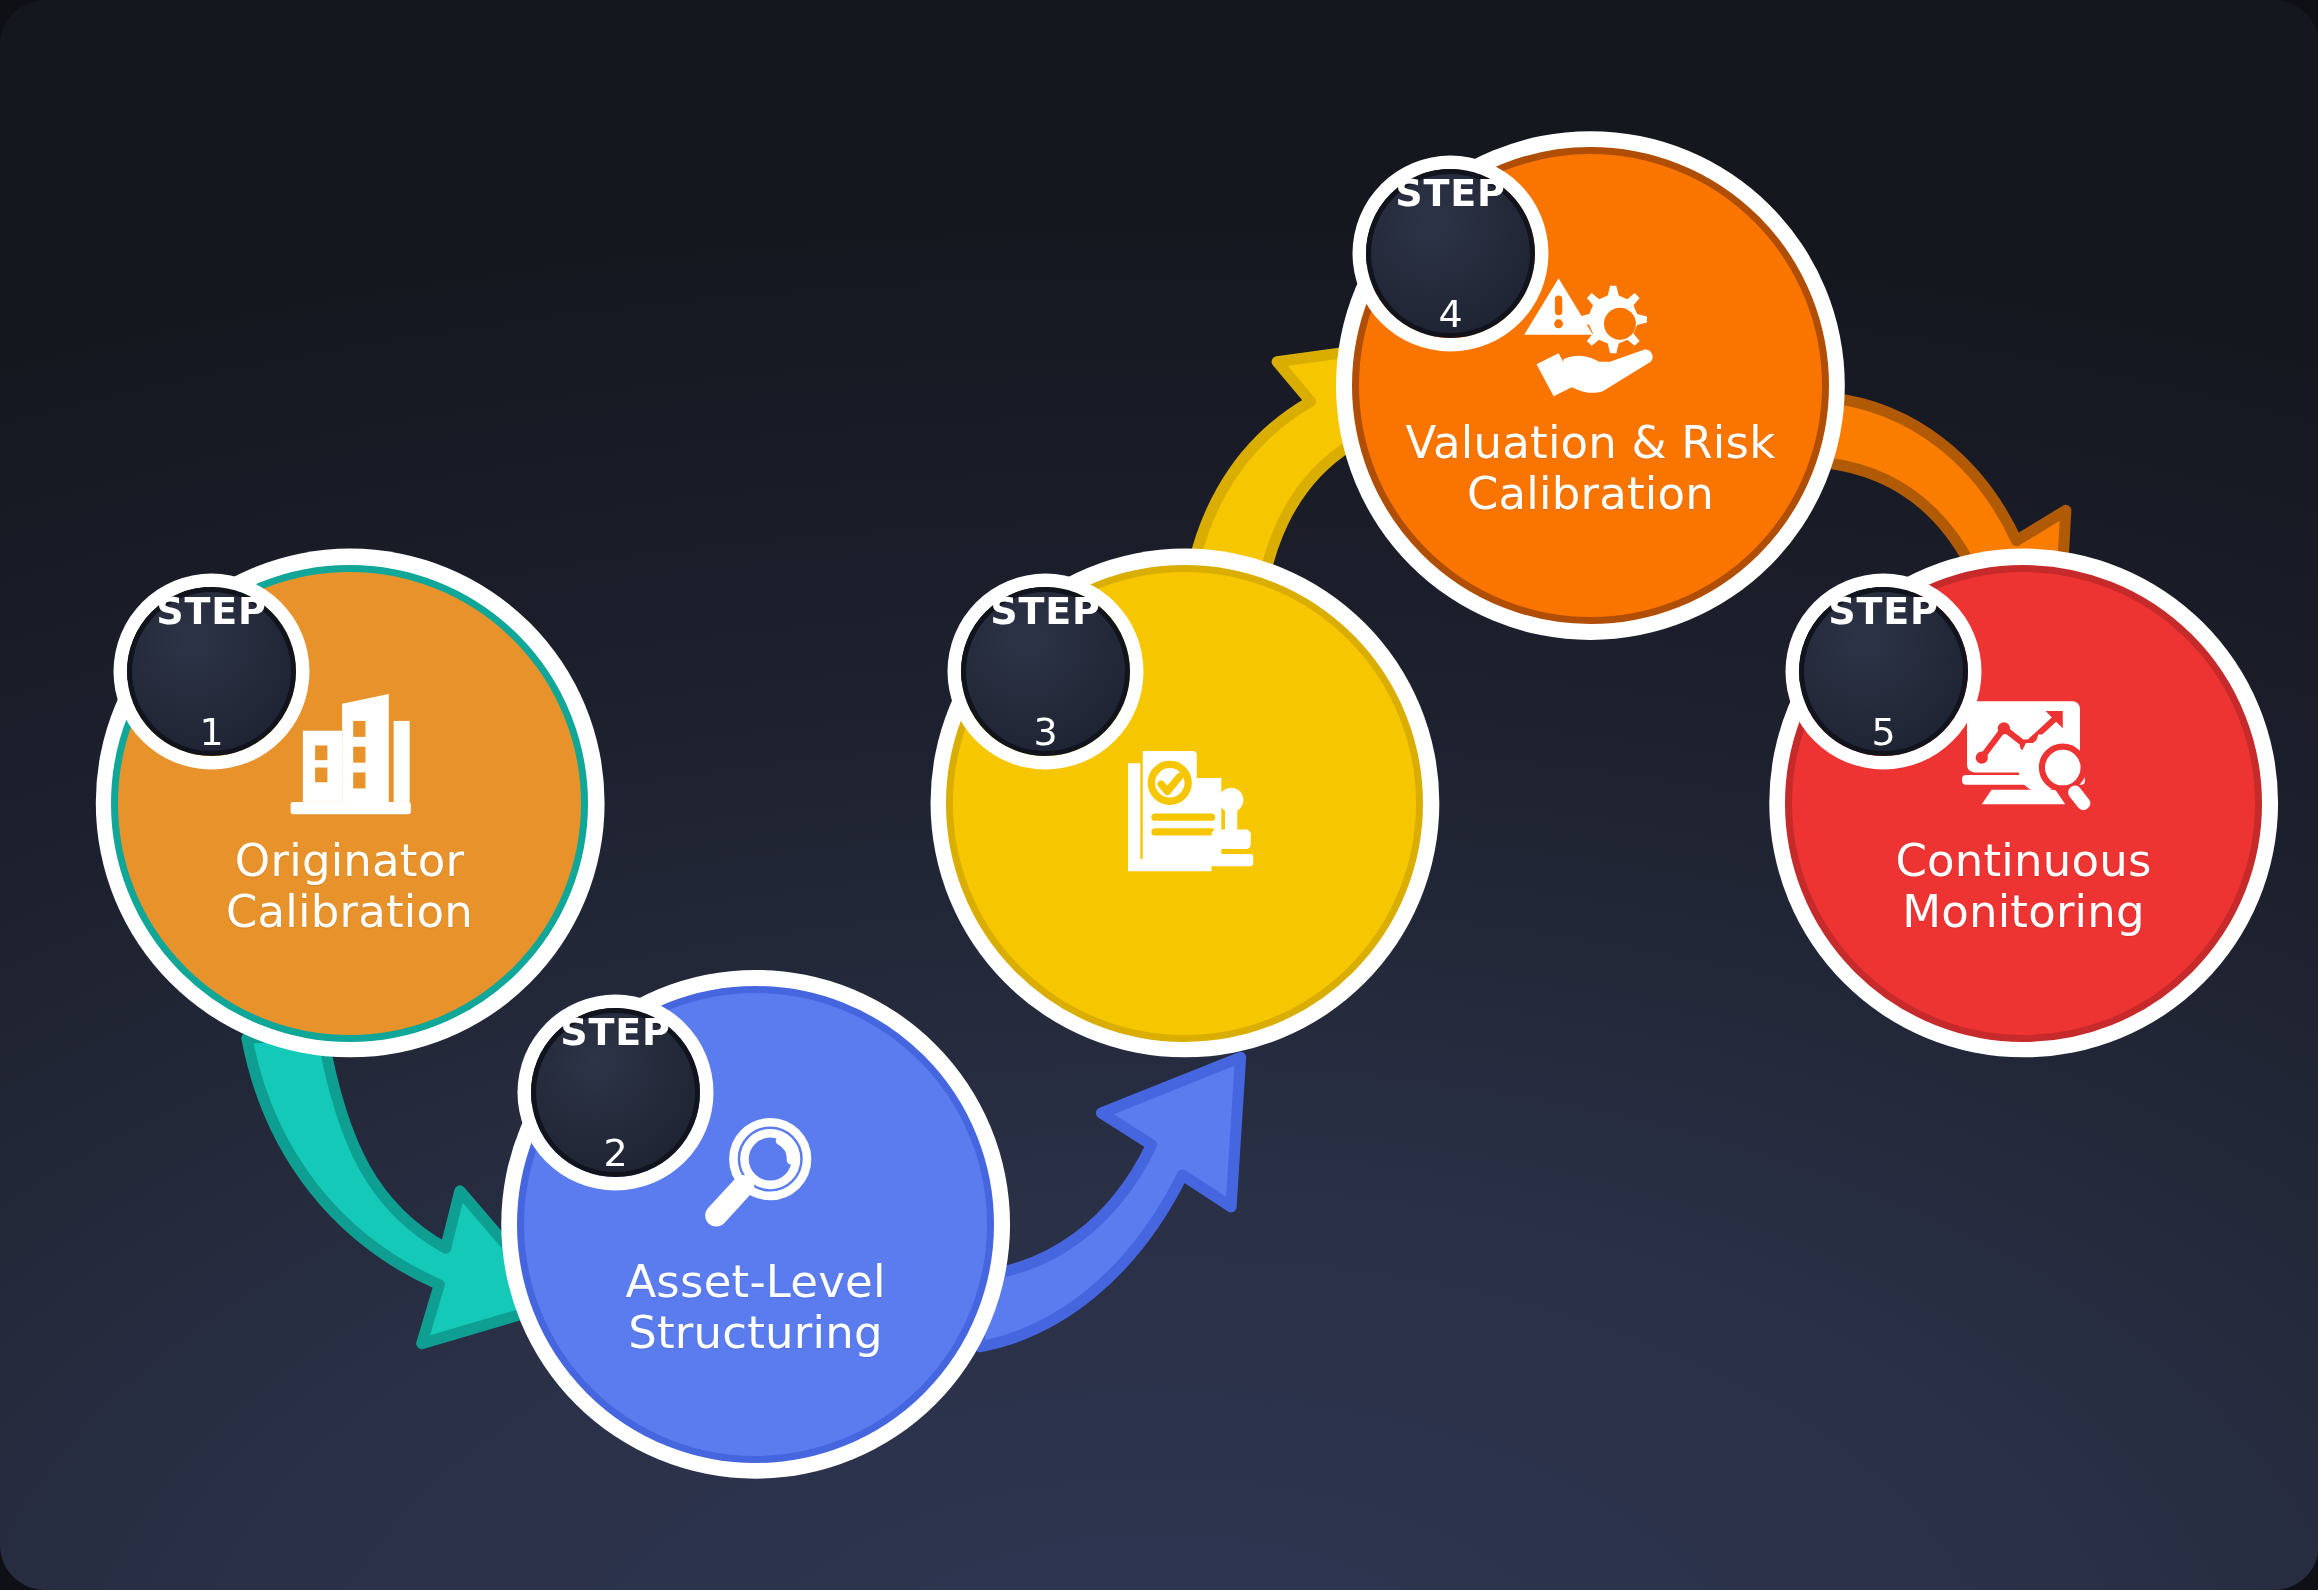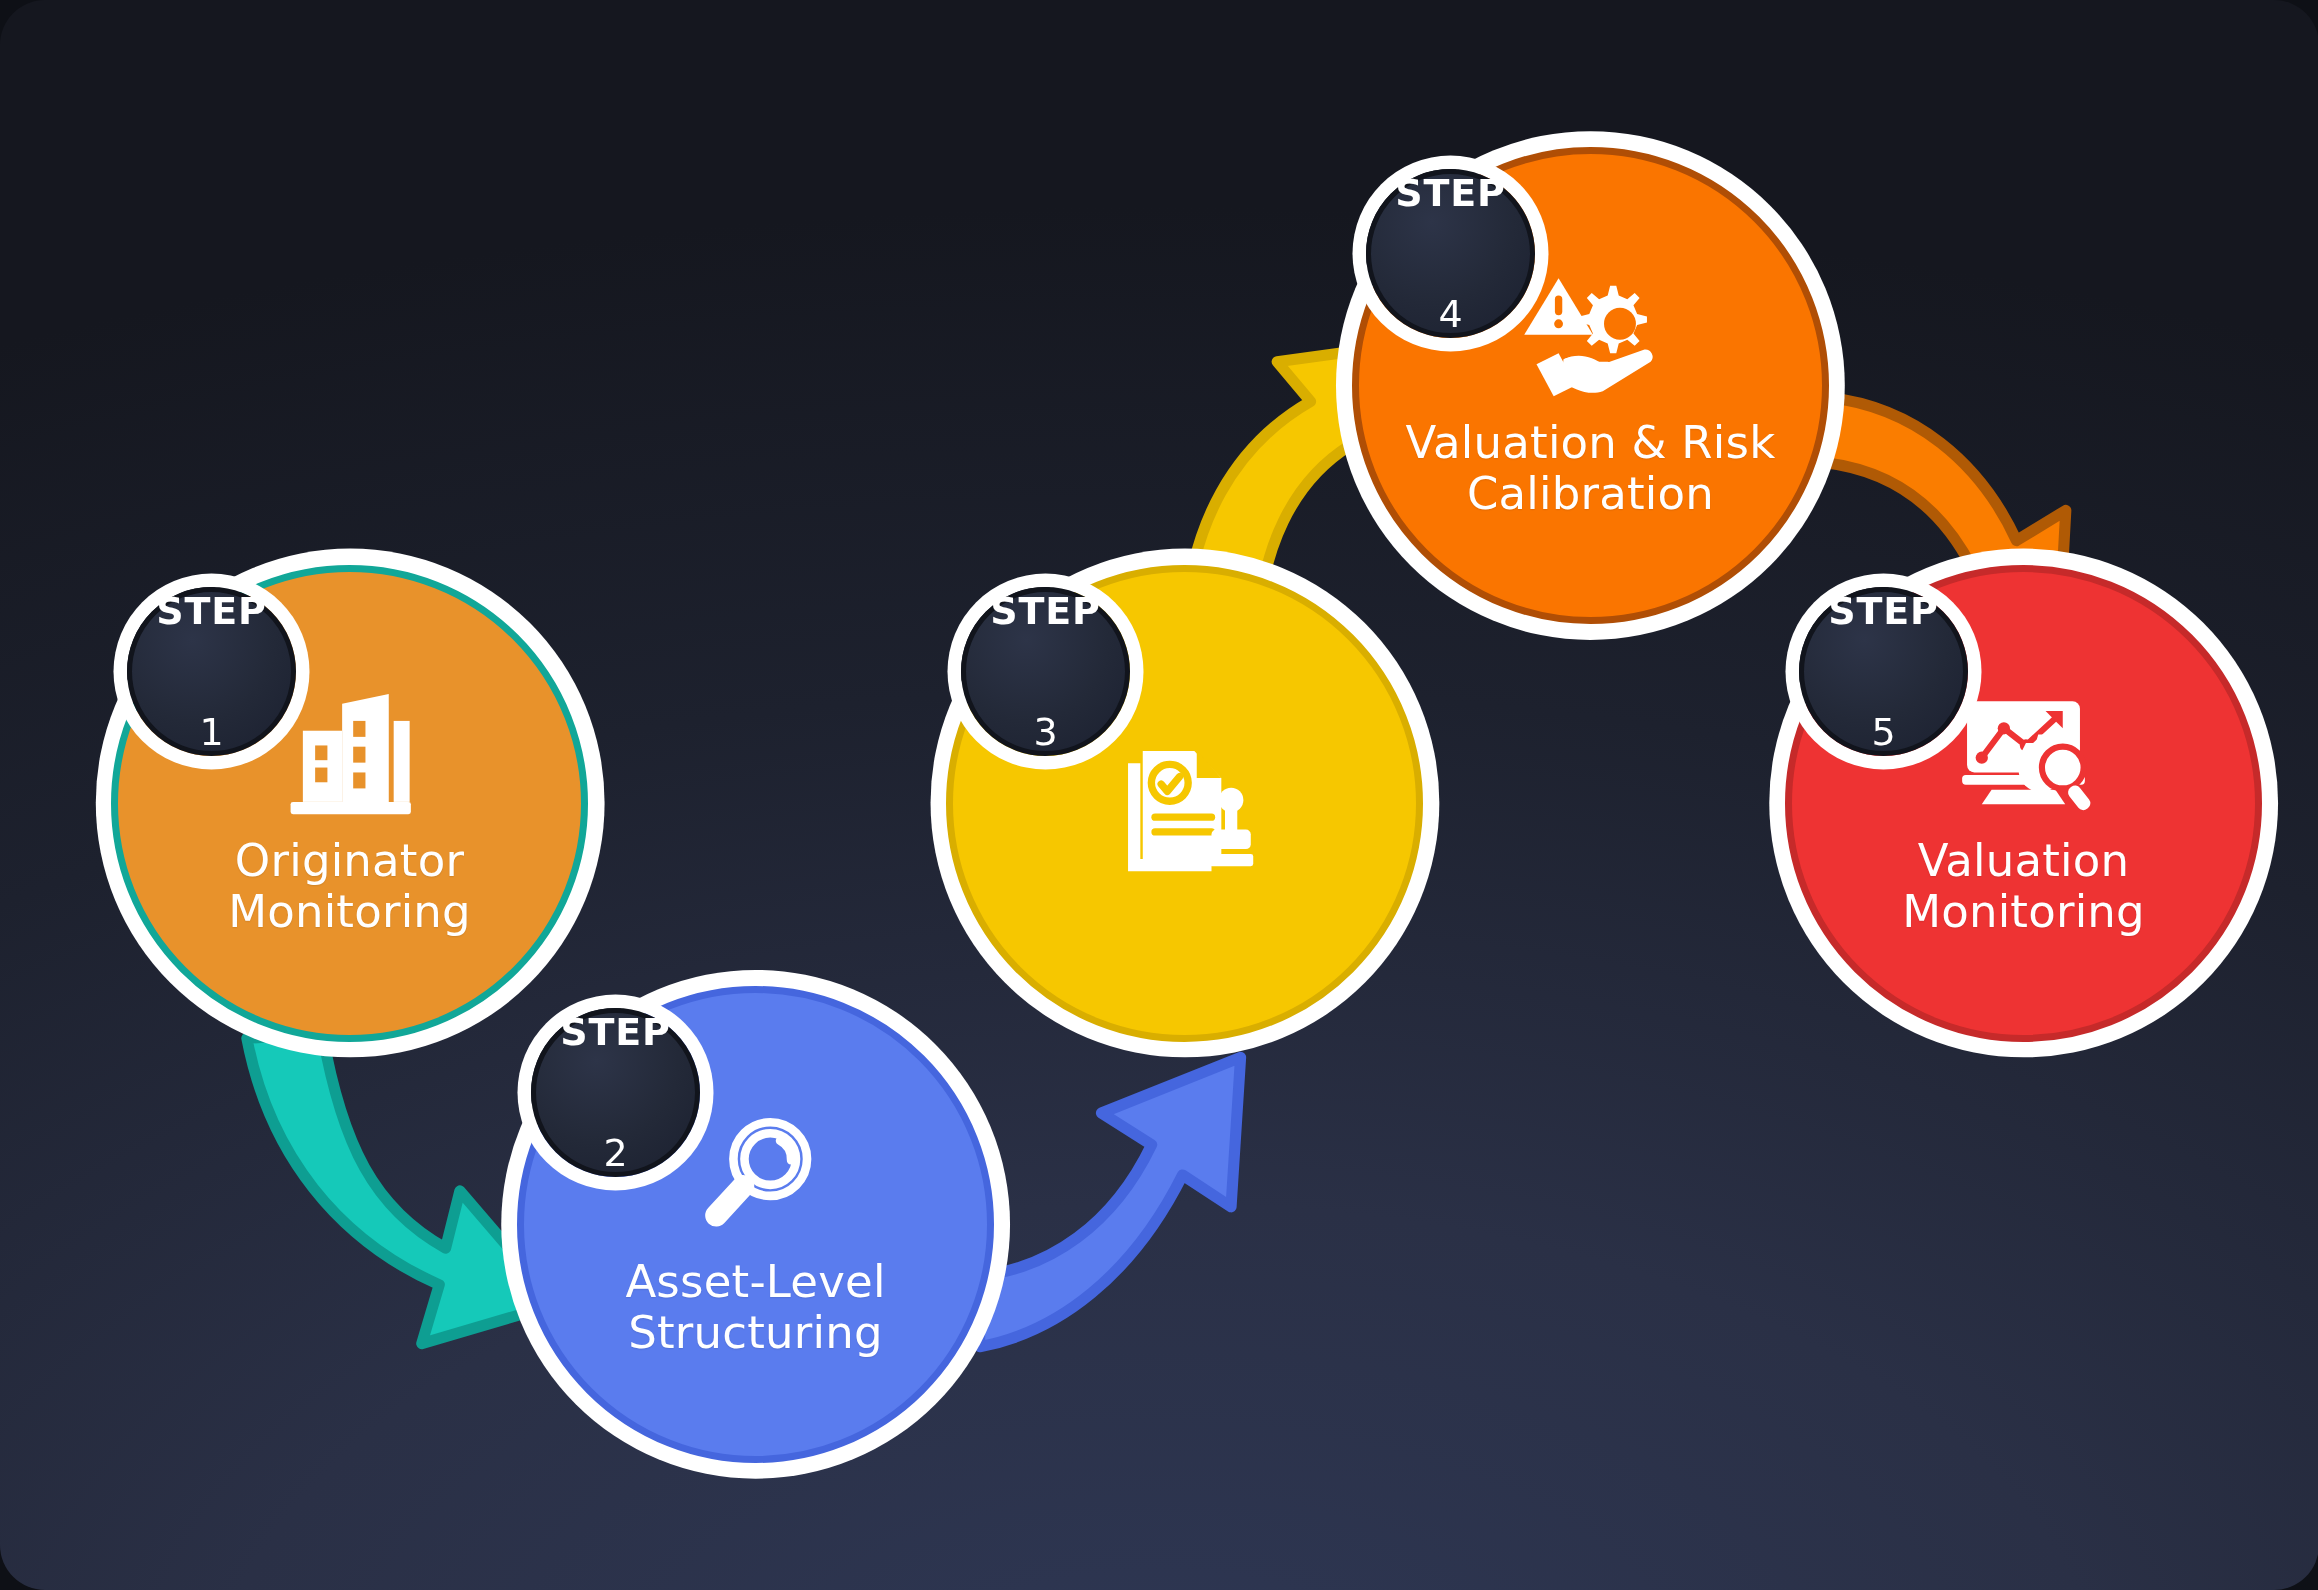--- a/index.html
+++ b/index.html
@@ -180,21 +180,21 @@
           </g>
           <g fill="#E8922B">
             <rect x="32" y="46" width="10" height="12"></rect>
             <rect x="32" y="64" width="10" height="12"></rect>
             <rect x="63" y="26" width="10" height="13"></rect>
             <rect x="63" y="47" width="10" height="13"></rect>
             <rect x="63" y="68" width="10" height="13"></rect>
           </g>
         </svg>
         <div class="caption">Originator
-Monitoring</div>
+Calibration</div>
       </div>
     </div>
     <div class="badge" style="left:127px; top:587px;">
       <div class="word">STEP</div>
       <div class="num">1</div>
     </div>
 
     <div class="node" style="left:517px; top:986px; width:477px; height:477px;
                 background:#5A7CEE; border:7.2px solid #4566DE;">
       <div class="inner">
@@ -296,21 +296,21 @@
           </g>
           <g fill="#ffffff">
             <path d="M58 52 l4 -8 h8 l2 -7 h10 l2 7 h8 l4 8 l-6 6 h-26 Z"></path>
             <circle cx="74" cy="66" r="18"></circle>
           </g>
           <g fill="#ffffff" stroke="#EE3333" stroke-width="5">
             <circle cx="92" cy="64" r="17"></circle>
           </g>
           <rect x="100" y="78" width="11" height="22" rx="5" fill="#ffffff" transform="rotate(-38 105 89)"></rect>
         </svg>
-        <div class="caption">Valuation
+        <div class="caption">Continuous
 Monitoring</div>
       </div>
     </div>
     <div class="badge" style="left:1799px; top:587px;">
       <div class="word">STEP</div>
       <div class="num">5</div>
     </div>
 
   </div>
 </div>

